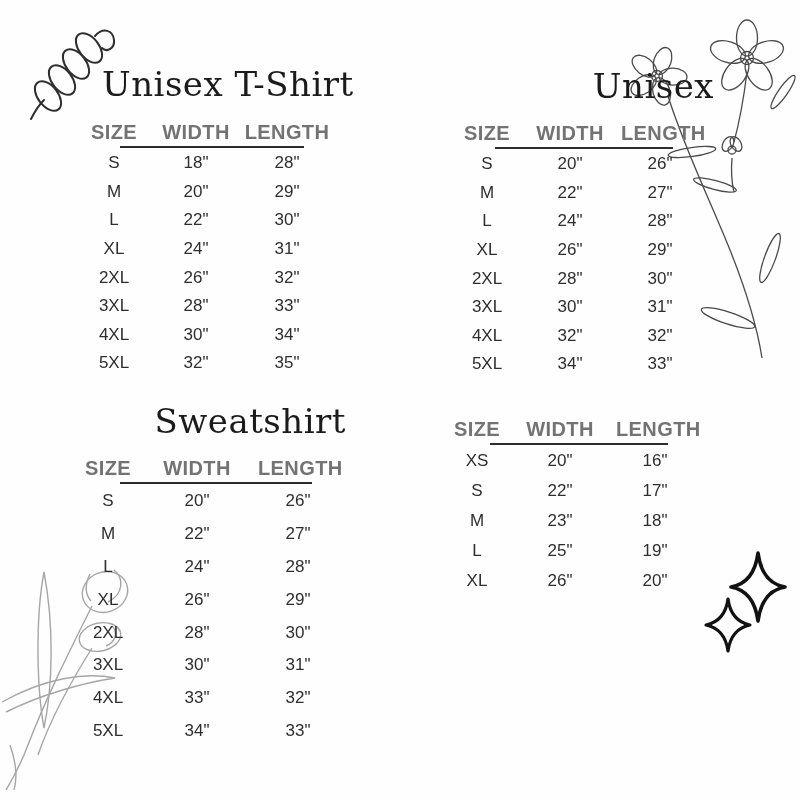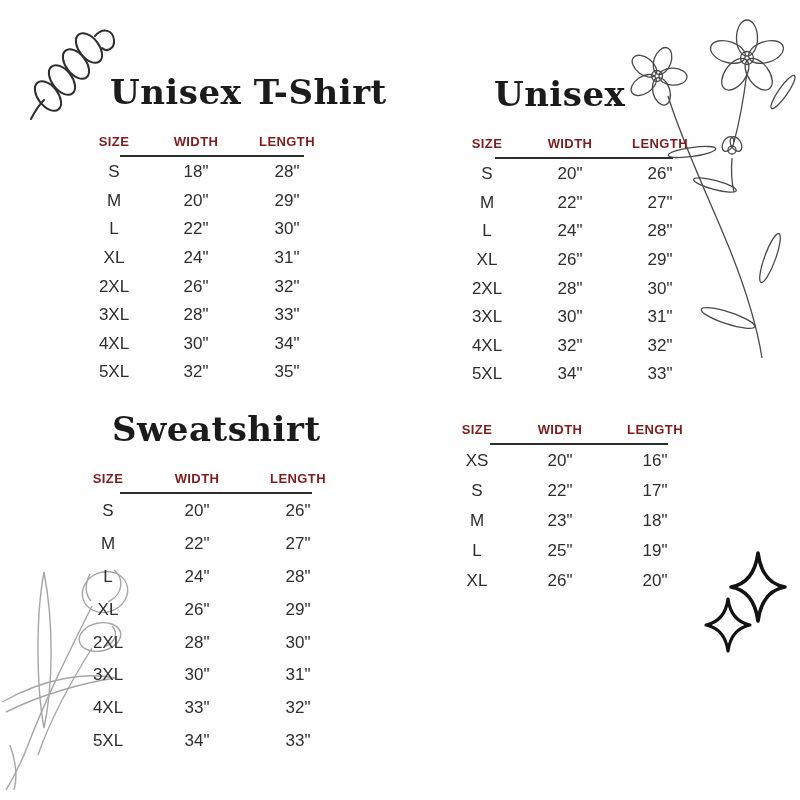--- a/index.html
+++ b/index.html
@@ -3,28 +3,28 @@
 <meta charset="utf-8">
 <style>
   html,body{margin:0;padding:0;background:#ffffff;}
   #canvas{
     position:relative;width:800px;height:800px;background:#fefefe;
     overflow:hidden;font-family:"Liberation Sans",sans-serif;color:#242424;
   }
   .deco{position:absolute;pointer-events:none;}
   .panel{position:absolute;z-index:2;}
   .panel h2{
-    margin:16px;text-align:left;font-family:"DejaVu Serif",serif;
-    font-weight:700;font-size:34px;line-height:42px;color:#1b1b1b;
+    margin:8px;text-align:right;font-family:"DejaVu Serif",serif;
+    font-weight:400;font-size:34px;line-height:42px;color:#1b1b1b;
     letter-spacing:0.5px;white-space:nowrap;
   }
   table{border-collapse:collapse;table-layout:fixed;width:100%;}
   thead th{
     height:24px;vertical-align:middle;text-align:center;
-    font-weight:bold;font-size:13px;letter-spacing:0.4px;color:#7f1d1d;padding:0;
+    font-weight:bold;font-size:20px;letter-spacing:0.4px;color:#737373;padding:0;
   }
   tr.rule-row td{padding:0;height:5px;}
   .rule-line{height:2px;background:#2d2d2d;margin:0 26px 0 40px;}
   tbody td{
     text-align:center;vertical-align:middle;font-size:17px;color:#2e2e2e;padding:0;
   }
   
   #p-unisex{left:80px;top:55px;width:250px;}
   #p-unisex h2{transform:translateX(14px);}
   #p-unisex table{margin-top:15px;}

